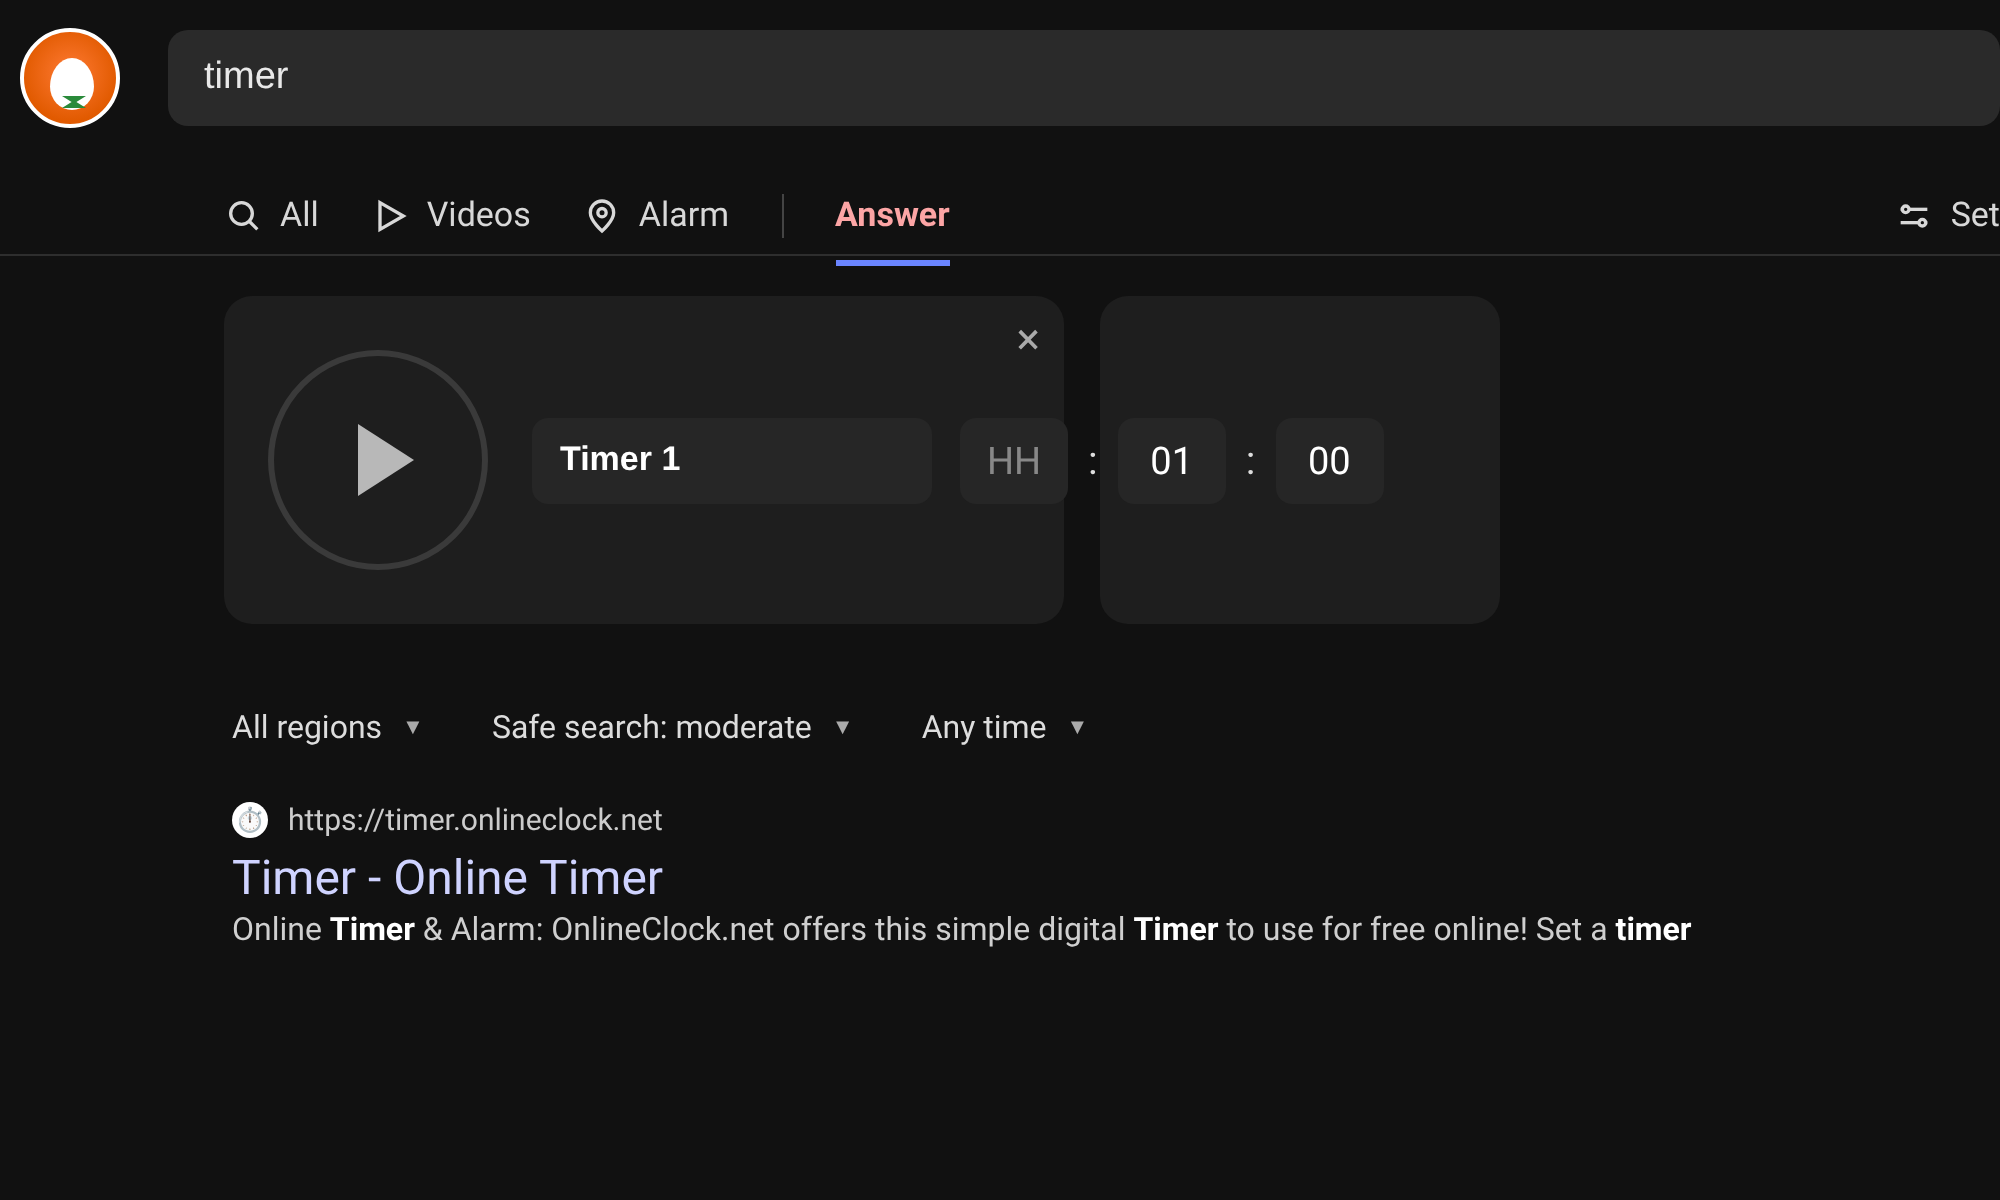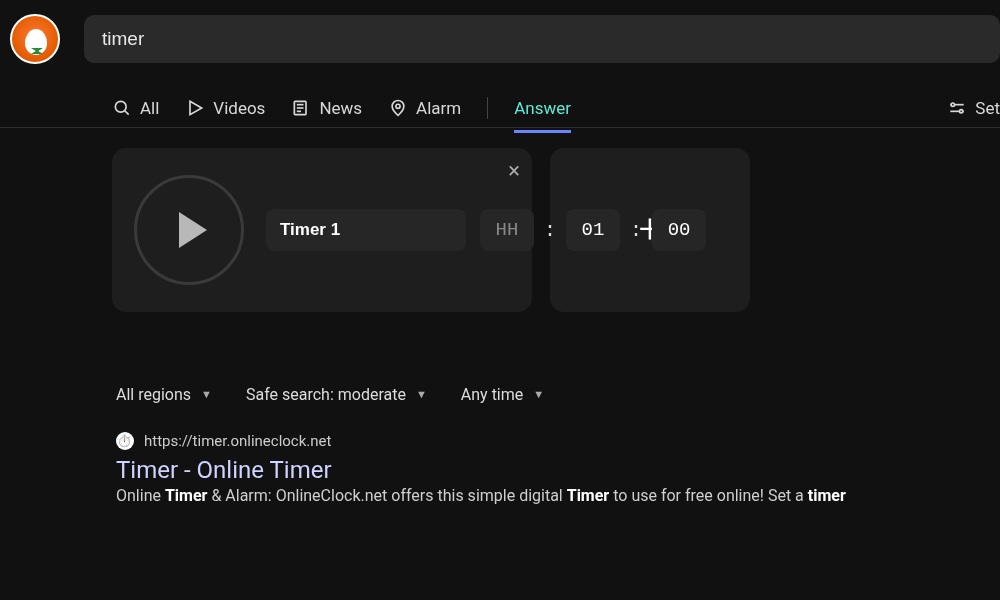--- a/index.html
+++ b/index.html
@@ -74,21 +74,21 @@
   .tab {
     display: flex;
     align-items: center;
     gap: 8px;
     color: #d8d8d8;
     font-size: 17px;
     padding-bottom: 14px;
     cursor: pointer;
     position: relative;
   }
-  .tab.active { color: #5eead4; }
+  .tab.active { color: #fca5a5; font-weight: bold; }
   .tab.active::after {
     content: "";
     position: absolute;
     left: 0; right: 0; bottom: -1px;
     height: 3px;
     background: #6b85ff;
   }
   .tab-divider {
     width: 1px; height: 22px;
     background: #444;
@@ -154,21 +154,20 @@
     width: 200px;
     border: none;
     outline: none;
   }
   .time-inputs {
     display: flex;
     align-items: center;
     gap: 10px;
     font-size: 20px;
     color: #ddd;
-    font-family: Liberation Mono, monospace;
   }
   .time-box {
     background: #262626;
     border-radius: 8px;
     padding: 10px 0;
     width: 54px;
     text-align: center;
     color: #fff;
     font-size: 19px;
   }
@@ -196,21 +195,20 @@
     gap: 34px;
     padding: 42px 0 0 4px;
   }
   .filter {
     display: flex;
     align-items: center;
     gap: 10px;
     color: #ddd;
     cursor: pointer;
     font-size: 16px;
-    margin-top: 31px;
   }
   .caret {
     font-size: 11px;
     color: #aaa;
   }
 
   
   .result {
     padding: 28px 0 0 4px;
     max-width: 870px;
@@ -261,29 +259,20 @@
         <circle cx="10.5" cy="10.5" r="6.5"></circle>
         <line x1="20" y1="20" x2="15.3" y2="15.3"></line>
       </svg>
     <span>All</span>
   </div>
   <div class="tab">
     <svg viewBox="0 0 24 24" fill="none" stroke="currentColor" stroke-width="2">
         <polygon points="6,4 20,12 6,20"></polygon>
       </svg>
     <span>Videos</span>
-  </div>
-  <div class="tab">
-    <svg viewBox="0 0 24 24" fill="none" stroke="currentColor" stroke-width="2">
-        <rect x="4" y="4" width="14" height="16" rx="1"></rect>
-        <line x1="7" y1="8" x2="15" y2="8"></line>
-        <line x1="7" y1="12" x2="15" y2="12"></line>
-        <line x1="7" y1="16" x2="12" y2="16"></line>
-      </svg>
-    <span>News</span>
   </div>
   <div class="tab">
     <svg viewBox="0 0 24 24" fill="none" stroke="currentColor" stroke-width="2">
         <path d="M12 21s-7-6.2-7-11a7 7 0 0 1 14 0c0 4.8-7 11-7 11z"></path>
         <circle cx="12" cy="10" r="2.5"></circle>
       </svg>
     <span>Alarm</span>
   </div>
   <div class="tab-divider"></div>
   <div class="tab active">

